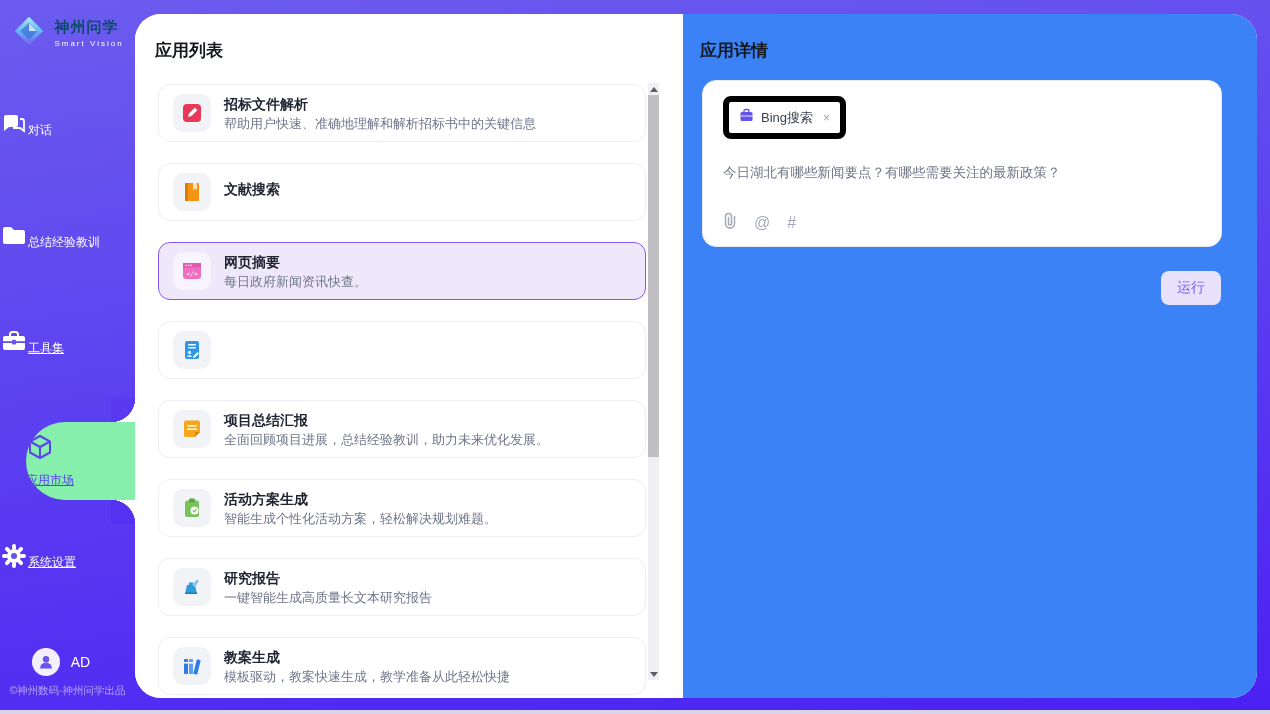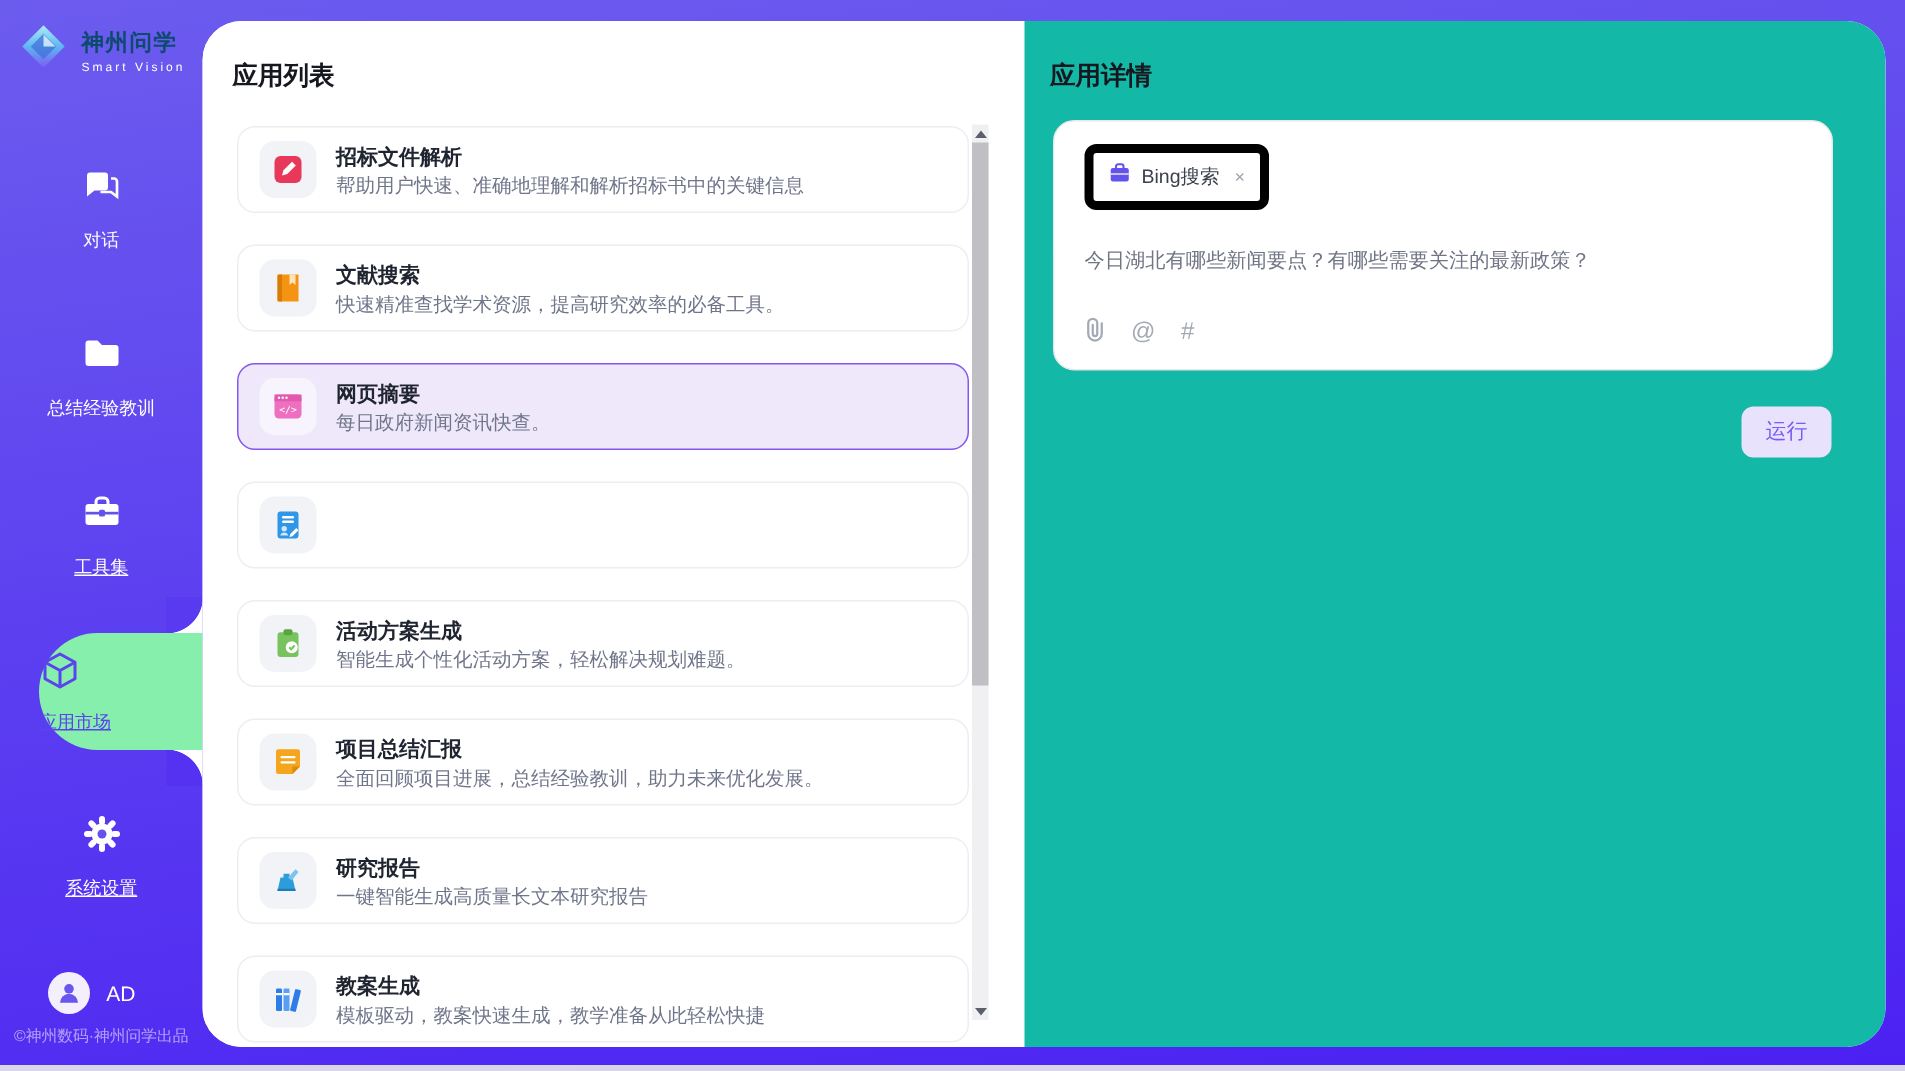--- a/index.html
+++ b/index.html
@@ -10,21 +10,21 @@
     position:relative;
     color:#15181E;
   }
   .bottom-edge { position:absolute; left:0; right:0; bottom:0; height:4px; background:#D9D5E8; }
 
   
   .sidebar { position:absolute; left:0; top:0; width:135px; height:714px; }
   .logo { position:absolute; top:13px; left:0; width:135px; display:flex; align-items:center; justify-content:center; gap:7px; }
   .logo-text .cn { color:#0c4a6e; font-size:15px; font-weight:bold; letter-spacing:1px; }
   .logo-text .en { color:#fff; font-size:8px; letter-spacing:2px; margin-top:2px; }
-  .nav-item { position:absolute; left:0; width:135px; display:flex; flex-direction:column; align-items:center; cursor:pointer; }
+  .nav-item { position:absolute; left:0; width:135px; display:flex; align-items:center; cursor:pointer; }
   .nav-item .lbl { color:#fff; font-size:12px; margin-top:9px; }
   .nav-item .lbl.u { text-decoration:underline; }
   .nav-chat { top:110px; }
   .nav-folder { top:222px; }
   .nav-tools { top:328px; }
   .nav-settings { top:542px; }
 
   
   .nav-bubble { position:absolute; top:422px; left:26px; width:109px; height:78px; background:#86efac;
     border-radius:39px 0 0 39px; display:flex; flex-direction:column; align-items:flex-start; justify-content:center; cursor:pointer; }
@@ -55,21 +55,21 @@
   
   .scrollbar { position:absolute; top:69px; right:24px; width:11px; height:597px; background:#F0F0F2; }
   .sb-arrow { position:absolute; left:0; width:11px; height:12px; display:flex; align-items:center; justify-content:center; cursor:pointer; }
   .sb-arrow.up { top:0; }
   .sb-arrow.down { bottom:0; }
   .tri-up { width:0; height:0; border-left:4px solid transparent; border-right:4px solid transparent; border-bottom:5px solid #5A5F6B; }
   .tri-down { width:0; height:0; border-left:4px solid transparent; border-right:4px solid transparent; border-top:5px solid #5A5F6B; }
   .sb-thumb { position:absolute; top:12px; left:0; width:11px; height:362px; background:#C0C0C4; cursor:pointer; }
 
   
-  .detail-panel { flex:1; background:#14b8a6; position:relative; }
+  .detail-panel { flex:1; background:#3b82f6; position:relative; }
   .prompt-card { position:absolute; top:66px; left:19px; width:520px; height:167px; background:#fff; border:1px solid #E8E8EC; border-radius:14px; padding:15px 20px; }
   .tool-tag { display:inline-flex; align-items:center; gap:7px; border:6px solid #000000; border-radius:8px; padding:6px 10px; background:#fff; cursor:pointer; }
   .tool-tag .tg-lbl { font-size:13px; color:#3A404D; }
   .tool-tag .tg-x { font-size:12px; color:#A0A6B1; margin-left:3px; cursor:pointer; }
   .prompt-text { margin-top:24px; font-size:13.5px; color:#6F7585; line-height:1.5; }
   .attach-row { position:absolute; left:20px; bottom:13px; display:flex; align-items:center; gap:17px; }
   .attach-row .glyph { font-size:16px; color:#A4A9B5; cursor:pointer; line-height:1; }
   .run-btn { position:absolute; top:257px; right:36px; background:#E9E2FC; color:#7A5BFA; font-size:14px; padding:8px 16px; border-radius:8px; border:none; cursor:pointer; font-family:inherit; }
 </style>
 </head>
@@ -198,21 +198,20 @@
       <div class="card">
         <span class="icon-box">
           <svg width="22" height="22" viewBox="0 0 22 22">
             <path d="M4 4a2 2 0 0 1 2-2h12v18H6a2 2 0 0 1-2-2V4z" fill="#F59312"></path>
             <rect x="4" y="2" width="3" height="18" fill="#D97B06"></rect>
             <path d="M12 2h4v7l-2-1.6L12 9V2z" fill="#FDE3BC"></path>
           </svg>
         </span>
         <span>
           <div class="card-title">文献搜索</div>
-          <div class="card-desc">快速精准查找学术资源，提高研究效率的必备工具。</div>
         </span>
       </div>
 
       <div class="card selected">
         <span class="icon-box">
           <svg width="22" height="22" viewBox="0 0 22 22">
             <rect x="2" y="3" width="18" height="16" rx="3" fill="#EE6FC0"></rect>
             <rect x="2" y="3" width="18" height="4.5" fill="#E258AC"></rect>
             <circle cx="5" cy="5.2" r="0.8" fill="#fff"></circle>
               <circle cx="7.5" cy="5.2" r="0.8" fill="#fff"></circle>
@@ -235,44 +234,44 @@
             <circle cx="8.5" cy="13.5" r="1.8" fill="#CDE8FB"></circle>
             <path d="M5.8 18a2.8 2.8 0 0 1 5.4 0z" fill="#CDE8FB"></path>
             <path d="M12.5 17l4-4 1.5 1.5-4 4-2 .5.5-2z" fill="#fff"></path>
           </svg>
         </span>
       </div>
 
       <div class="card">
         <span class="icon-box">
           <svg width="22" height="22" viewBox="0 0 22 22">
+            <path d="M3 4a1.5 1.5 0 0 1 1.5-1.5h13A1.5 1.5 0 0 1 19 4v10l-5 5H4.5A1.5 1.5 0 0 1 3 17.5V4z" fill="#F5A61C"></path>
+            <path d="M19 14l-5 5v-5h5z" fill="#D98A08"></path>
+            <rect x="6" y="7" width="10" height="1.5" rx="0.75" fill="#fff"></rect>
+            <rect x="6" y="10.5" width="10" height="1.5" rx="0.75" fill="#fff"></rect>
+          </svg>
+        </span>
+        <span>
+          <div class="card-title">项目总结汇报</div>
+          <div class="card-desc">全面回顾项目进展，总结经验教训，助力未来优化发展。</div>
+        </span>
+      </div>
+
+      <div class="card">
+        <span class="icon-box">
+          <svg width="22" height="22" viewBox="0 0 22 22">
             <rect x="4" y="3.5" width="14" height="16.5" rx="2" fill="#79C35E"></rect>
             <rect x="8" y="1.5" width="6" height="4" rx="1.2" fill="#5AA53E"></rect>
             <circle cx="13.5" cy="13.5" r="4" fill="#fff"></circle>
             <path d="M11.8 13.5l1.3 1.3 2.3-2.5" stroke="#79C35E" stroke-width="1.4" fill="none"></path>
           </svg>
         </span>
         <span>
           <div class="card-title">活动方案生成</div>
           <div class="card-desc">智能生成个性化活动方案，轻松解决规划难题。</div>
-        </span>
-      </div>
-
-      <div class="card">
-        <span class="icon-box">
-          <svg width="22" height="22" viewBox="0 0 22 22">
-            <path d="M3 4a1.5 1.5 0 0 1 1.5-1.5h13A1.5 1.5 0 0 1 19 4v10l-5 5H4.5A1.5 1.5 0 0 1 3 17.5V4z" fill="#F5A61C"></path>
-            <path d="M19 14l-5 5v-5h5z" fill="#D98A08"></path>
-            <rect x="6" y="7" width="10" height="1.5" rx="0.75" fill="#fff"></rect>
-            <rect x="6" y="10.5" width="10" height="1.5" rx="0.75" fill="#fff"></rect>
-          </svg>
-        </span>
-        <span>
-          <div class="card-title">项目总结汇报</div>
-          <div class="card-desc">全面回顾项目进展，总结经验教训，助力未来优化发展。</div>
         </span>
       </div>
 
       <div class="card">
         <span class="icon-box">
           <svg width="22" height="22" viewBox="0 0 22 22">
             <path d="M6 9h8l2 9H4l2-9z" fill="#2D9CDB"></path>
             <rect x="8" y="6.5" width="4" height="3" fill="#2D9CDB"></rect>
             <path d="M11 9l5-5.5 2 1.8L13.5 11" fill="#7CC4EE"></path>
             <rect x="4" y="16.5" width="12" height="1.5" fill="#1C7CB8"></rect>

